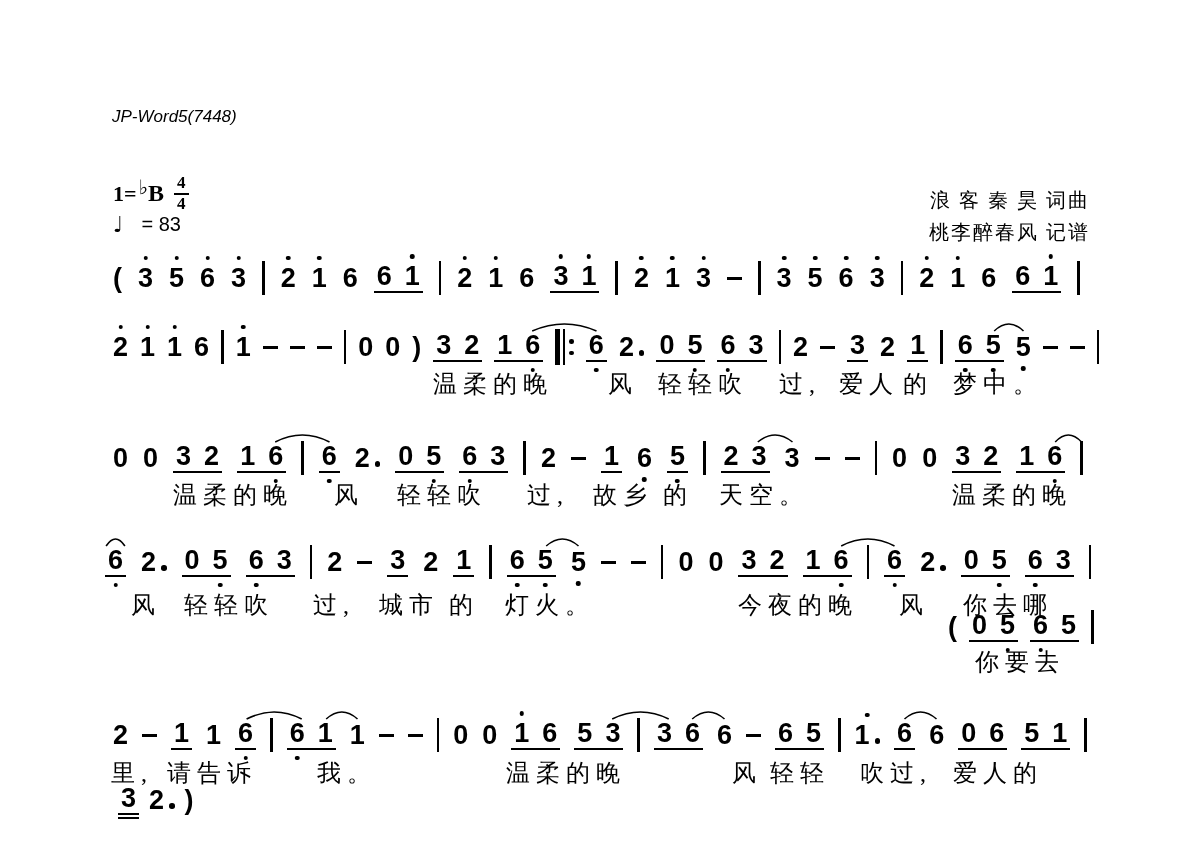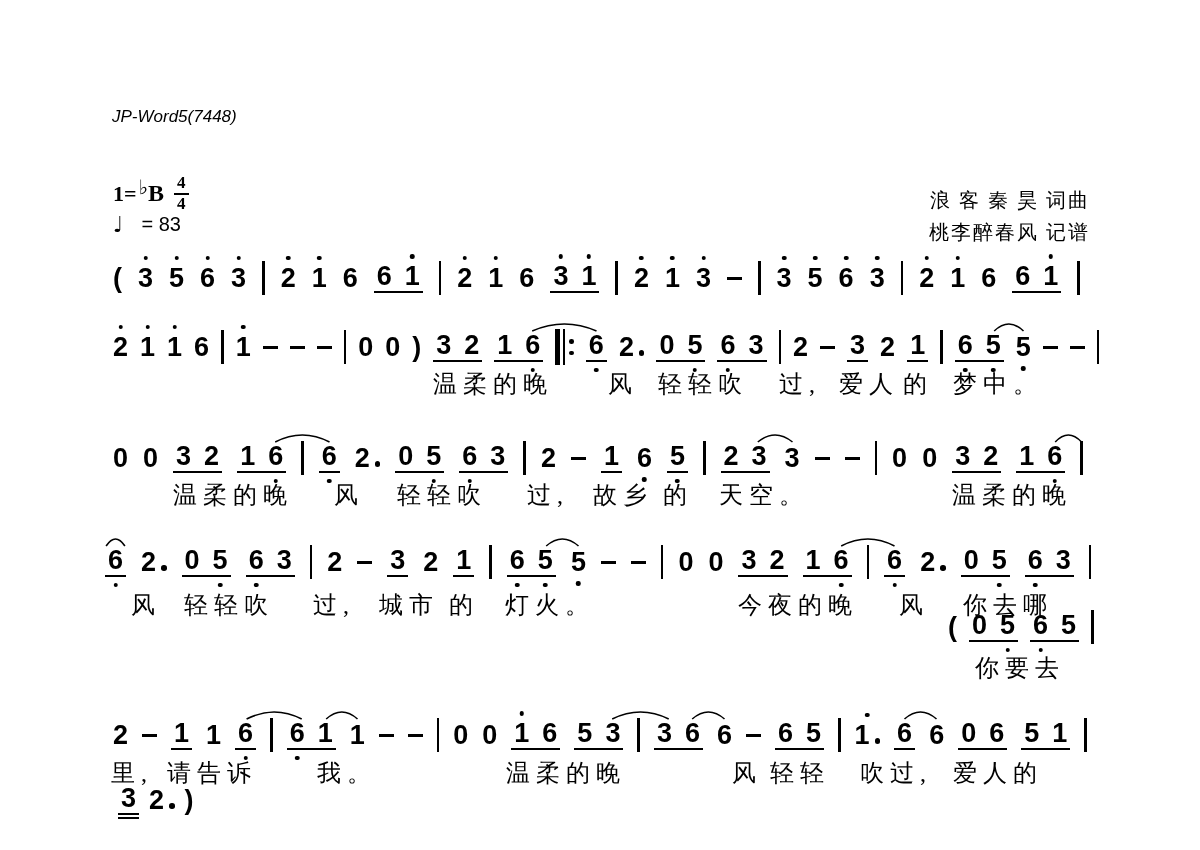--- a/index.html
+++ b/index.html
@@ -49,21 +49,21 @@
   .tok.paren{font:bold 27px "Liberation Sans",sans-serif;line-height:1;}
   .tok.rep{display:inline-flex;align-items:center;}
   .rthick{width:5px;height:36px;background:#000;}
   .rthin{width:2px;height:36px;background:#000;margin-left:3px;}
   .rdots{display:inline-flex;flex-direction:column;row-gap:7px;margin-left:4px;}
   .rdots i{width:4.5px;height:4.5px;background:#000;border-radius:50%;}
   svg.ties{position:absolute;left:0;top:-14px;height:26px;overflow:visible;pointer-events:none;}
   svg.ties path{fill:none;stroke:#000;stroke-width:1.6px;}
   
   .lyrics{position:absolute;left:0;width:1200px;height:30px;}
-  .ly1{top:368px;} .ly2{top:479px;} .ly3{top:589px;} .ly4{top:646px;margin-top:6px;} .ly5{top:757px;} .ly6{top:818px;}
+  .ly1{top:368px;} .ly2{top:479px;} .ly3{top:589px;} .ly4{top:646px;} .ly5{top:757px;} .ly6{top:818px;}
   .lseg{position:absolute;top:0;font:24px "Liberation Serif",serif;letter-spacing:6px;white-space:nowrap;}
 </style>
 </head>
 <body>
 
 <div class="page">
   <div class="watermark">JP-Word5(7448)</div>
   <div class="keysig">
     <span class="kp">1=</span>
     <span class="kf">♭</span>

